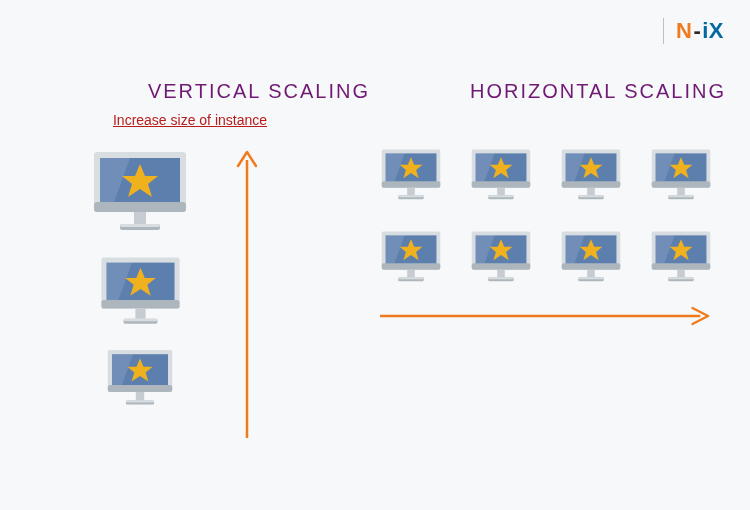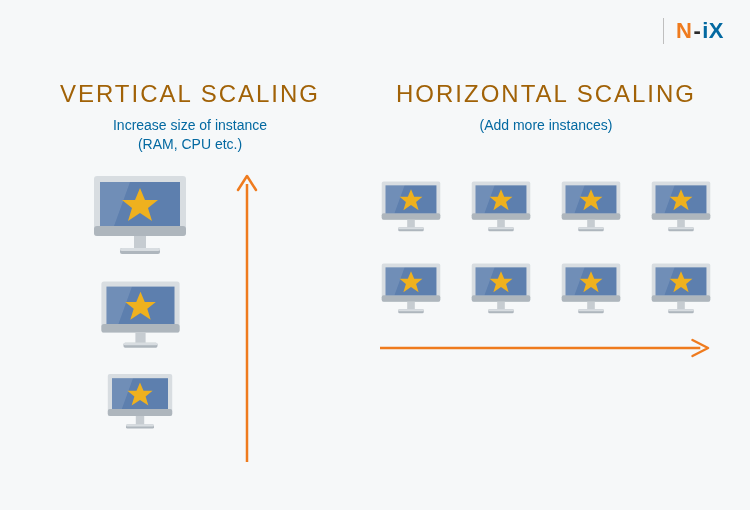--- a/index.html
+++ b/index.html
@@ -35,30 +35,32 @@
   .panel {
     position: absolute;
     top: 80px;
     width: 360px;
     text-align: center;
   }
   .left  { left: 10px; }
   .right { right: 24px; }
   h2 {
     font-weight: 400;
-    font-size: 24px;
+    font-size: 20px;
     letter-spacing: 2px;
     margin: 0 0 8px;
-    color: #a16207;
+    color: #701a75;
+    text-align: right;
   }
   .sub {
     font-size: 14px;
     line-height: 1.35;
-    color: #0369a1;
+    color: #b91c1c;
     margin-bottom: 18px;
+    text-decoration: underline;
   }
 
   
   .vcol {
     position: relative;
     height: 320px;
   }
   .vstack {
     position: absolute;
     left: 55px;
@@ -109,21 +111,20 @@
   <span class="bar"></span>
   <span class="n">N</span>
   <span class="dash">-</span>
   <span class="ix">iX</span>
 </div>
 
 <div class="panel left">
   <h2>VERTICAL SCALING</h2>
   <div class="sub">
     <span>Increase size of instance</span><br>
-    <span>(RAM, CPU etc.)</span>
   </div>
   <div class="vcol">
     <div class="vstack" id="vstack">
         <div class="pc sz-lg">
   <svg viewBox="0 0 100 88">
 
     <rect x="4" y="4" width="92" height="60" rx="3" fill="#d8dde1"></rect>
     <rect x="4" y="54" width="92" height="10" rx="3" fill="#aeb6bd"></rect>
 
     <rect x="10" y="10" width="80" height="44" fill="#5d7fae"></rect>
@@ -176,21 +177,20 @@
       <svg viewBox="0 0 24 290" width="24" height="290">
         <line x1="12" y1="12" x2="12" y2="290" stroke="#ef7b1e" stroke-width="2.5"></line>
         <polyline points="3,18 12,4 21,18" fill="none" stroke="#ef7b1e" stroke-width="2.5" stroke-linecap="round" stroke-linejoin="round"></polyline>
       </svg>
     </div>
   </div>
 </div>
 
 <div class="panel right">
   <h2>HORIZONTAL SCALING</h2>
-  <div class="sub">(Add more instances)</div>
   <div class="hgrid" id="hgrid">
       <div class="pc sz-xs">
   <svg viewBox="0 0 100 88">
 
     <rect x="4" y="4" width="92" height="60" rx="3" fill="#d8dde1"></rect>
     <rect x="4" y="54" width="92" height="10" rx="3" fill="#aeb6bd"></rect>
 
     <rect x="10" y="10" width="80" height="44" fill="#5d7fae"></rect>
 
     <polygon points="10,10 40,10 24,54 10,54" fill="rgba(255,255,255,0.12)"></polygon>

